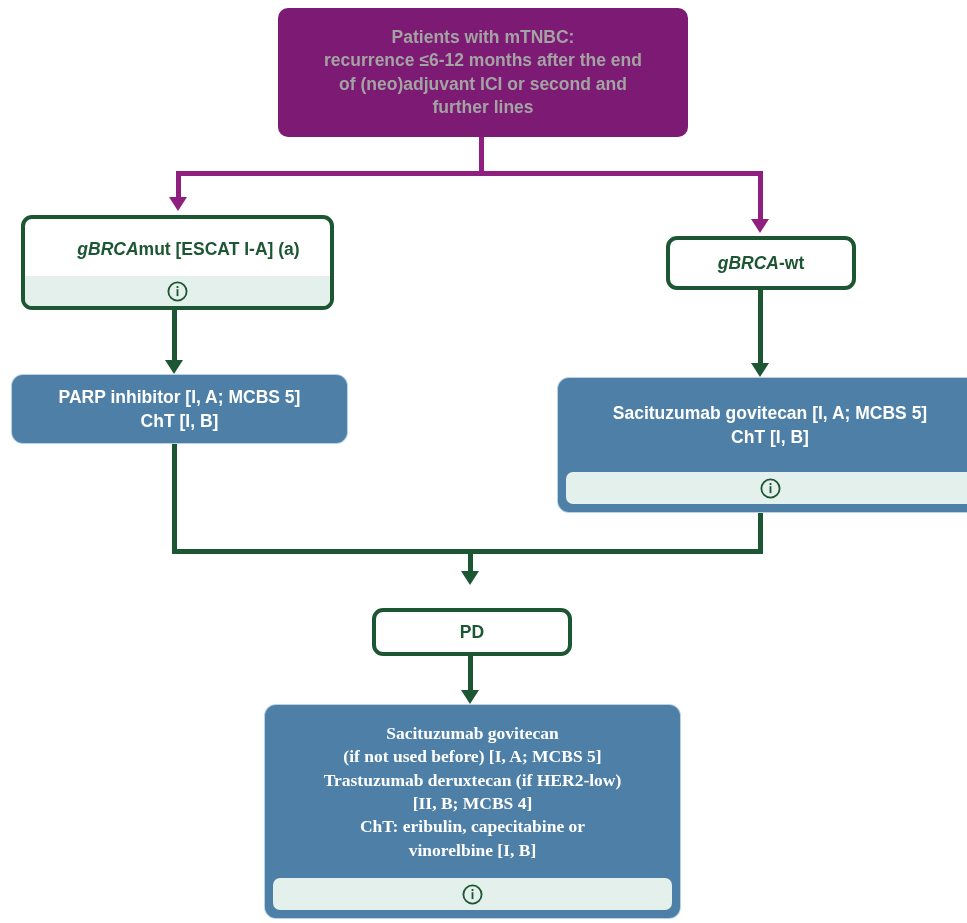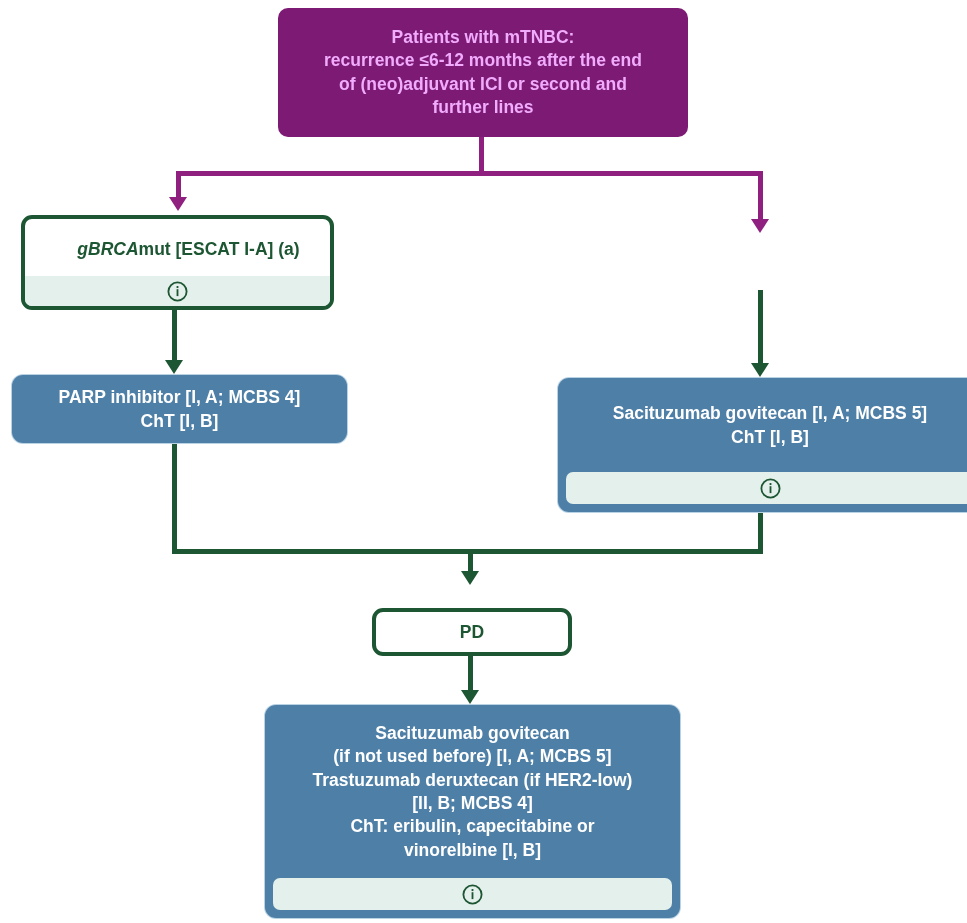--- a/index.html
+++ b/index.html
@@ -39,21 +39,21 @@
   
   .node-purple {
     background: #7d1a74;
     border-radius: 10px;
     color: #ffffff;
   }
   .node-purple .node-body {
     font-size: 17.5px;
     font-weight: bold;
     line-height: 1.33;
-    color: #f0abfc;
+    color: #a3a3a3;
     padding: 6px 14px;
   }
 
   
   .node-green {
     background: #ffffff;
     border: 4px solid #1d5632;
     border-radius: 11px;
     color: #1d5632;
     overflow: hidden;
@@ -175,43 +175,48 @@
     </div>
     <div class="info-bar">
       <svg class="info-icon" viewBox="0 0 24 24">
         <circle cx="12" cy="12" r="9.5" fill="none" stroke="#1d5632" stroke-width="1.9"></circle>
         <rect x="11.05" y="9.6" width="1.9" height="7.2" fill="#1d5632"></rect>
         <rect x="11.05" y="6.3" width="1.9" height="2.1" fill="#1d5632"></rect>
       </svg>
     </div>
   </div>
 
+  <div class="node node-green" style="left:666px; top:236px; width:190px; height:54px;">
+    <div class="node-body">
+      <span><span class="ital">gBRCA</span><span>-wt</span></span>
+    </div>
+  </div>
 
   <div class="node node-blue" style="left:12px; top:375px; width:335px; height:68px;">
-    <div class="node-body line-text">PARP inhibitor [I, A; MCBS 4]
+    <div class="node-body line-text">PARP inhibitor [I, A; MCBS 5]
 ChT [I, B]</div>
   </div>
 
   <div class="node node-blue" style="left:558px; top:378px; width:424px; height:134px;">
     <div class="node-body line-text">Sacituzumab govitecan [I, A; MCBS 5]
 ChT [I, B]</div>
     <div class="info-bar">
       <svg class="info-icon" viewBox="0 0 24 24">
         <circle cx="12" cy="12" r="9.5" fill="none" stroke="#1d5632" stroke-width="1.9"></circle>
         <rect x="11.05" y="9.6" width="1.9" height="7.2" fill="#1d5632"></rect>
         <rect x="11.05" y="6.3" width="1.9" height="2.1" fill="#1d5632"></rect>
       </svg>
     </div>
   </div>
 
   <div class="node node-green" style="left:372px; top:584px; width:200px; height:48px;margin-top:24px;">
     <div class="node-body">PD</div>
   </div>
 
-  <div class="node node-blue" style="left:265px; top:705px; width:415px; height:213px;">
+  <div class="node node-blue" style="left:265px; top:705px; width:415px; height:213px;font-family:Liberation Serif, serif;">
     <div class="node-body line-text">Sacituzumab govitecan
 (if not used before) [I, A; MCBS 5]
 Trastuzumab deruxtecan (if HER2-low)
 [II, B; MCBS 4]
 ChT: eribulin, capecitabine or
 vinorelbine [I, B]</div>
     <div class="info-bar">
       <svg class="info-icon" viewBox="0 0 24 24">
         <circle cx="12" cy="12" r="9.5" fill="none" stroke="#1d5632" stroke-width="1.9"></circle>
         <rect x="11.05" y="9.6" width="1.9" height="7.2" fill="#1d5632"></rect>

